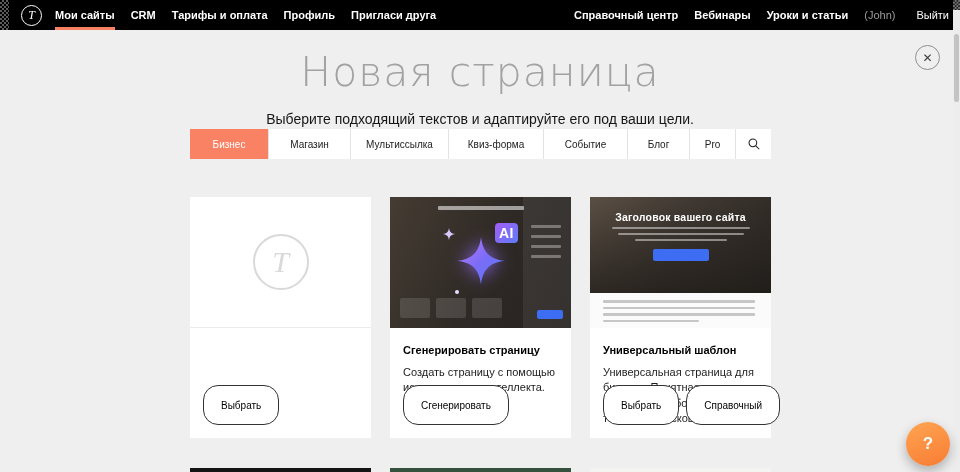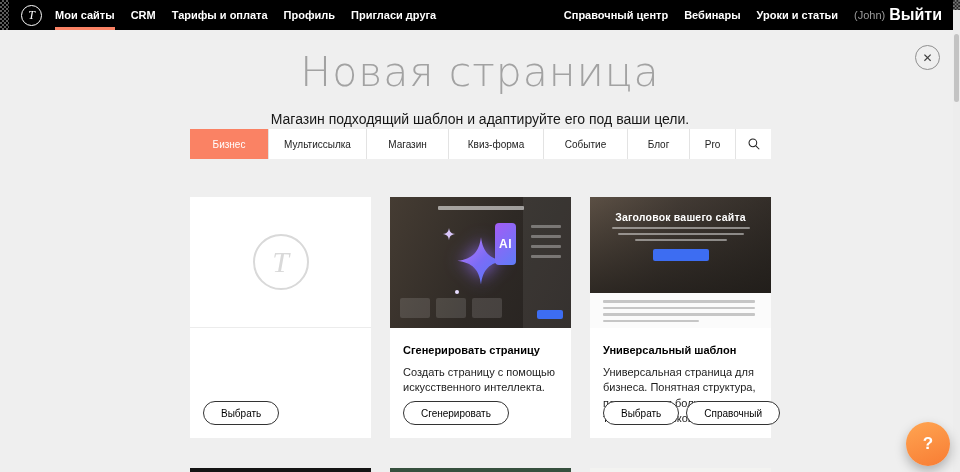--- a/index.html
+++ b/index.html
@@ -6,24 +6,24 @@
   html,body{width:960px;height:472px}
   body{position:relative;overflow:hidden;background:var(--page-bg,#efefef);font-family:"Liberation Sans",sans-serif}
 
   
   .topbar{position:absolute;top:0;left:0;width:953px;height:30px;background:var(--topbar-bg,#000);display:flex;align-items:center;z-index:5}
   .corner-pattern{width:9px;height:30px;flex:none;background:repeating-conic-gradient(#5c5c5c 0% 25%,#000 0% 50%) 0 0/4px 4px}
   .logo{width:21px;height:21px;border:1.5px solid #fff;border-radius:50%;color:#fff;display:flex;align-items:center;justify-content:center;font-size:12px;font-family:"Liberation Serif",serif;font-style:italic;margin:0 13px 0 12px;flex:none;cursor:pointer}
   .nav-left{display:flex;height:100%;align-items:center;gap:16px}
   .nav-item{color:#fff;font-size:11px;font-weight:700;text-decoration:none;height:100%;display:flex;align-items:center;cursor:pointer;white-space:nowrap}
   .nav-item.active{border-bottom:3px solid var(--accent,#fa8264);padding-top:3px}
-  .nav-right{margin-left:auto;display:flex;align-items:center;gap:16px;padding-right:11px}
-  .user{display:flex;gap:4px;align-items:center;white-space:nowrap}
+  .nav-right{margin-left:auto;display:flex;align-items:center;gap:16px;padding-right:4px}
+  .user{display:flex;gap:21px;align-items:center;white-space:nowrap}
   .user-name{color:#9b9b9b;font-weight:400;font-size:11px}
-  .logout{color:#fff;font-size:16px;font-weight:700;cursor:pointer;text-decoration:none}
+  .logout{color:#fff;font-size:11px;font-weight:400;cursor:pointer;text-decoration:none}
 
   
   .title{position:absolute;top:52px;left:0;width:100%;text-align:center;font-size:41px;line-height:1;font-weight:300;color:#a2a2a2;letter-spacing:1px;font-family:"DejaVu Sans","Liberation Sans",sans-serif}
   .subtitle{position:absolute;top:111px;left:0;width:100%;text-align:center;font-size:14px;color:#161616}
   .close-btn{position:absolute;top:45px;right:20px;width:25px;height:25px;border-radius:50%;border:1px solid #8f8f8f;background:transparent;color:#3c3c3c;font-size:12px;line-height:1;display:flex;align-items:center;justify-content:center;cursor:pointer}
 
   
   .tabs{position:absolute;left:190px;top:129px;width:581px;height:30px;display:flex;background:#fff}
   .tab{display:flex;align-items:center;justify-content:center;font-size:10px;color:#222;border-left:1px solid #e3e3e3;cursor:pointer;white-space:nowrap}
   .tab:first-child{border-left:none}
@@ -33,34 +33,34 @@
   .cards{position:absolute;left:190px;top:197px;display:flex;gap:19px}
   .cards.row2{top:468px}
   .card{width:181px;height:241px;background:#fff;position:relative;cursor:pointer}
   .thumb{height:131px;position:relative;overflow:hidden}
   .thumb-blank{display:flex;align-items:center;justify-content:center;border-bottom:1px solid #ececec;background:#fff}
   .blank-logo{width:56px;height:56px;border:2px solid #d9d9d9;border-radius:50%;display:flex;align-items:center;justify-content:center;color:#d9d9d9;font-family:"Liberation Serif",serif;font-style:italic;font-size:30px}
   .card-body{padding:13px 13px 0}
   .card-title{font-size:11px;font-weight:700;color:#000;margin:3px 0 9px}
   .card-desc{font-size:11px;line-height:1.4;color:#1c1c1c}
   .card-buttons{position:absolute;left:13px;bottom:13px;display:flex;gap:7px}
-  .pill{height:24px;padding:0 17px;border:1px solid #333;border-radius:15px;background:#fff;font-size:10px;color:#000;font-family:inherit;cursor:pointer;white-space:nowrap}
+  .pill{height:40px;padding:0 17px;border:1px solid #333;border-radius:15px;background:#fff;font-size:10px;color:#000;font-family:inherit;cursor:pointer;white-space:nowrap}
 
   
   .thumb-ai{background:linear-gradient(115deg,#453c33 0%,#2e2925 55%,#262220 100%)}
   .t2-titlebar{position:absolute;top:9px;left:50%;transform:translateX(-50%);width:86px;height:4px;background:rgba(255,255,255,.55);border-radius:1px}
   .t2-panel{position:absolute;right:0;top:0;bottom:0;width:48px;background:rgba(255,255,255,.07);padding:28px 0 0 8px}
   .t2-panel i{display:block;width:30px;height:3px;background:rgba(255,255,255,.33);margin-bottom:7px;border-radius:1px}
   .t2-cards{position:absolute;left:10px;bottom:10px;display:flex;gap:6px}
   .t2-cards i{width:30px;height:20px;background:rgba(255,255,255,.13);border-radius:2px}
   .t2-btn{position:absolute;right:8px;bottom:9px;width:26px;height:9px;background:var(--link-blue,#3d6df2);border-radius:2px}
   .sparkle{position:absolute;left:50%;top:50%;transform:translate(-50%,-54%);filter:drop-shadow(0 0 9px rgba(150,110,255,.9))}
   .sparkle-small{position:absolute;left:29%;top:23%}
   .sparkle-dot{position:absolute;left:36%;bottom:26%;width:4px;height:4px;border-radius:50%;background:#e8ddff}
-  .ai-badge{position:absolute;left:58%;top:20%;background:linear-gradient(135deg,#a35df5,#5f7cf8);color:#fff;font-size:12px;font-weight:700;padding:14px 4px;border-radius:4px;letter-spacing:.5px}
+  .ai-badge{position:absolute;left:58%;top:20%;background:linear-gradient(135deg,#a35df5,#5f7cf8);color:#fff;font-size:14px;font-weight:700;padding:2px 4px;border-radius:4px;letter-spacing:.5px}
 
   
   .uni-hero{height:96px;background:linear-gradient(rgba(35,31,28,.45),rgba(28,25,22,.82)),linear-gradient(105deg,#8a7866 0%,#5c5148 45%,#3a342e 100%);position:relative;text-align:center;color:#fff}
   .uni-hero-title{font-size:10.5px;font-weight:700;padding-top:14px;letter-spacing:.2px}
   .uni-hero i{display:block;height:2px;background:rgba(255,255,255,.45);margin:4px auto 0;border-radius:1px}
   .uni-btn{width:56px;height:12px;background:var(--link-blue,#3d6df2);border-radius:2px;margin:8px auto 0}
   .uni-content{height:35px;background:#fbfbfb;padding:7px 13px 0}
   .uni-content i{display:block;height:2.5px;background:#c6c6c6;margin-bottom:4px;border-radius:1px}
 
   
@@ -93,29 +93,29 @@
     <a class="nav-item">Вебинары</a>
     <a class="nav-item">Уроки и статьи</a>
     <span class="user">
       <span class="user-name">(John)</span>
       <a class="logout">Выйти</a>
     </span>
   </nav>
 </header>
 
 <h1 class="title">Новая страница</h1>
-<p class="subtitle">Магазин подходящий шаблон и адаптируйте его под ваши цели.</p>
+<p class="subtitle">Выберите подходящий текстов и адаптируйте его под ваши цели.</p>
 <button class="close-btn">
   <span>✕</span>
 </button>
 
 <div class="tabs">
   <div class="tab active" style="width:78px">Бизнес</div>
+  <div class="tab" style="width:82px">Магазин</div>
   <div class="tab" style="width:98px">Мультиссылка</div>
-  <div class="tab" style="width:82px">Магазин</div>
   <div class="tab" style="width:95px">Квиз-форма</div>
   <div class="tab" style="width:84px">Событие</div>
   <div class="tab" style="width:62px">Блог</div>
   <div class="tab" style="width:46px">Pro</div>
   <div class="tab" style="width:36px">
     <svg width="14" height="14" viewBox="0 0 16 16">
       <circle cx="6.7" cy="6.7" r="4.4" fill="none" stroke="#222" stroke-width="1.2"></circle>
       <line x1="10.1" y1="10.1" x2="14" y2="14" stroke="#222" stroke-width="1.2"></line>
     </svg>
   </div>

